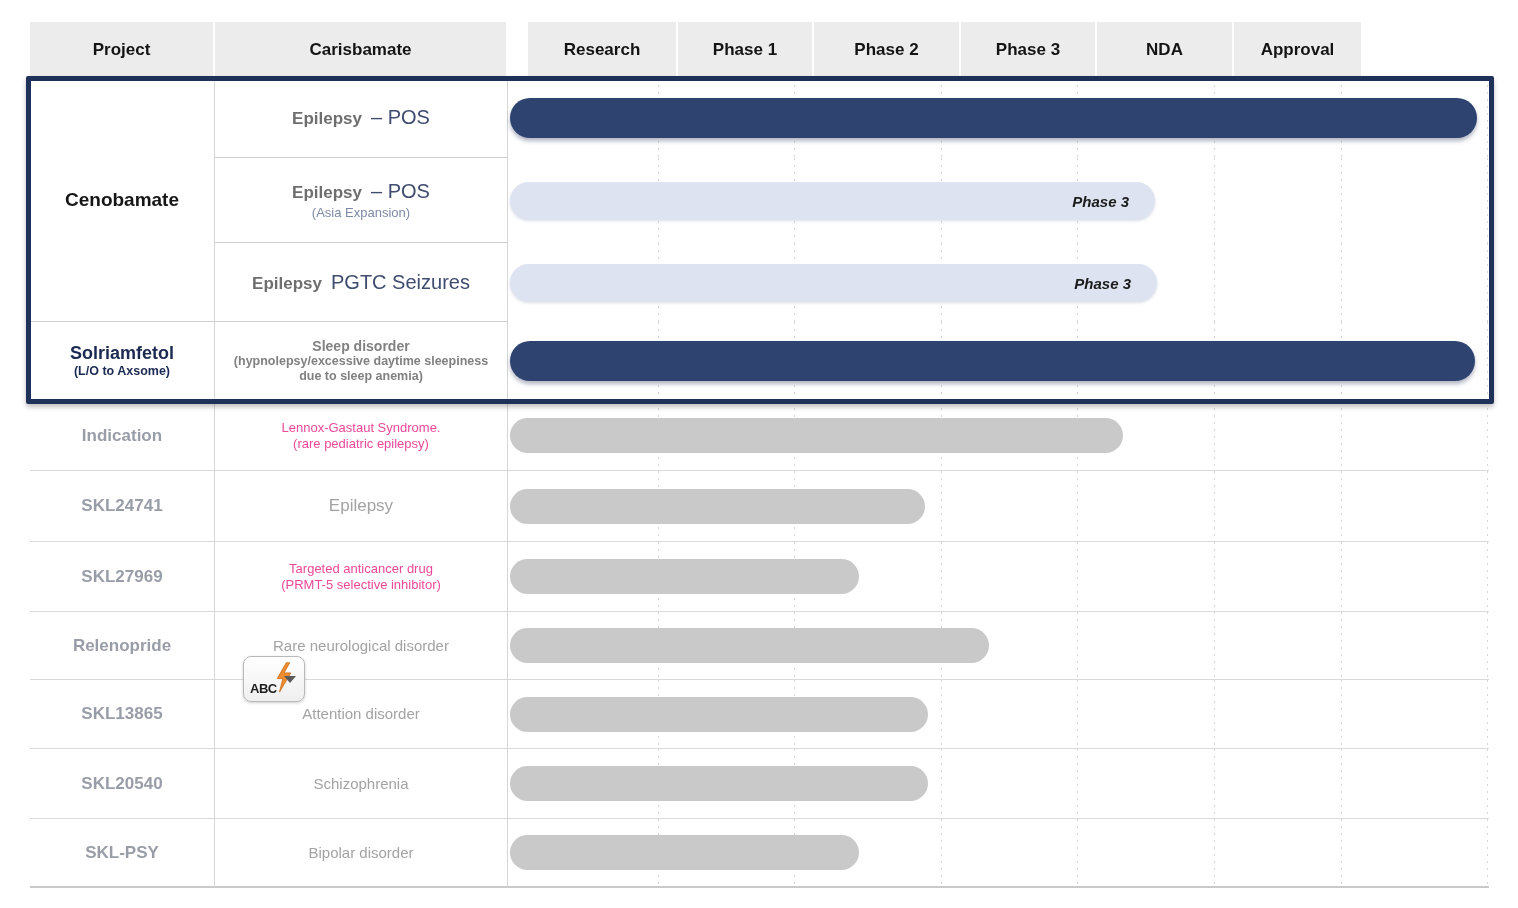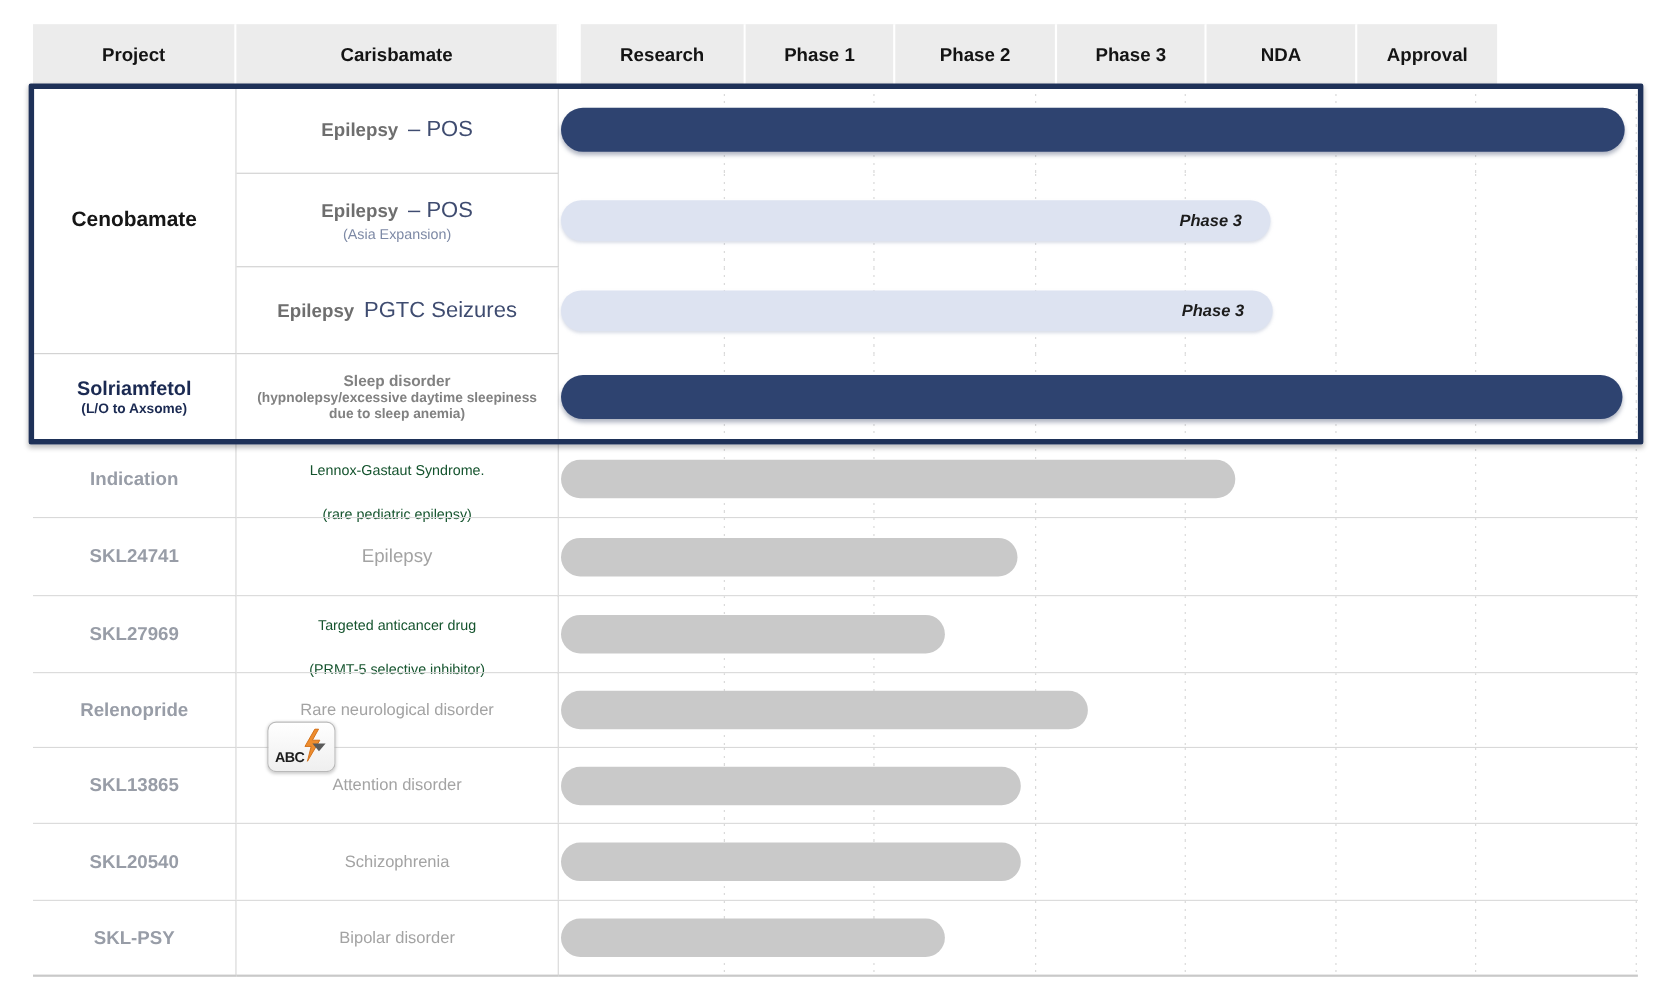--- a/index.html
+++ b/index.html
@@ -37,21 +37,21 @@
   .proj-gray{font-weight:700;font-size:17px;color:#989da7;}
 
   
   .ind{flex-direction:column;line-height:1.2;text-align:center;}
   .indline{display:flex;align-items:baseline;gap:9px;}
   .ind-main{font-weight:700;font-size:17px;color:#6e6e6e;}
   .ind-detail{font-weight:400;font-size:20px;color:#3f4c70;}
   .ind-note{font-size:13px;color:#7d89a5;margin-top:2px;}
   .ind-sleep-main{font-weight:700;font-size:14px;color:#818181;}
   .ind-sleep-detail{font-weight:700;font-size:12.5px;color:#818181;max-width:262px;}
-  .g13{font-size:13px;color:#14532d;margin-top:24px;}
+  .g13{font-size:13px;color:#ec4899;}
   .g15{font-size:15px;color:#a3a3a3;}
   .g17{font-size:17px;color:#a3a3a3;}
   .bordered-bottom{border-bottom:1px solid #cfcfcf;}
 
   
   .chart{
     position:relative;justify-content:flex-start;
     background-image:
       repeating-linear-gradient(to bottom,#d6d6d6 0 2px,transparent 2px 7px),
       repeating-linear-gradient(to bottom,#d6d6d6 0 2px,transparent 2px 7px),

